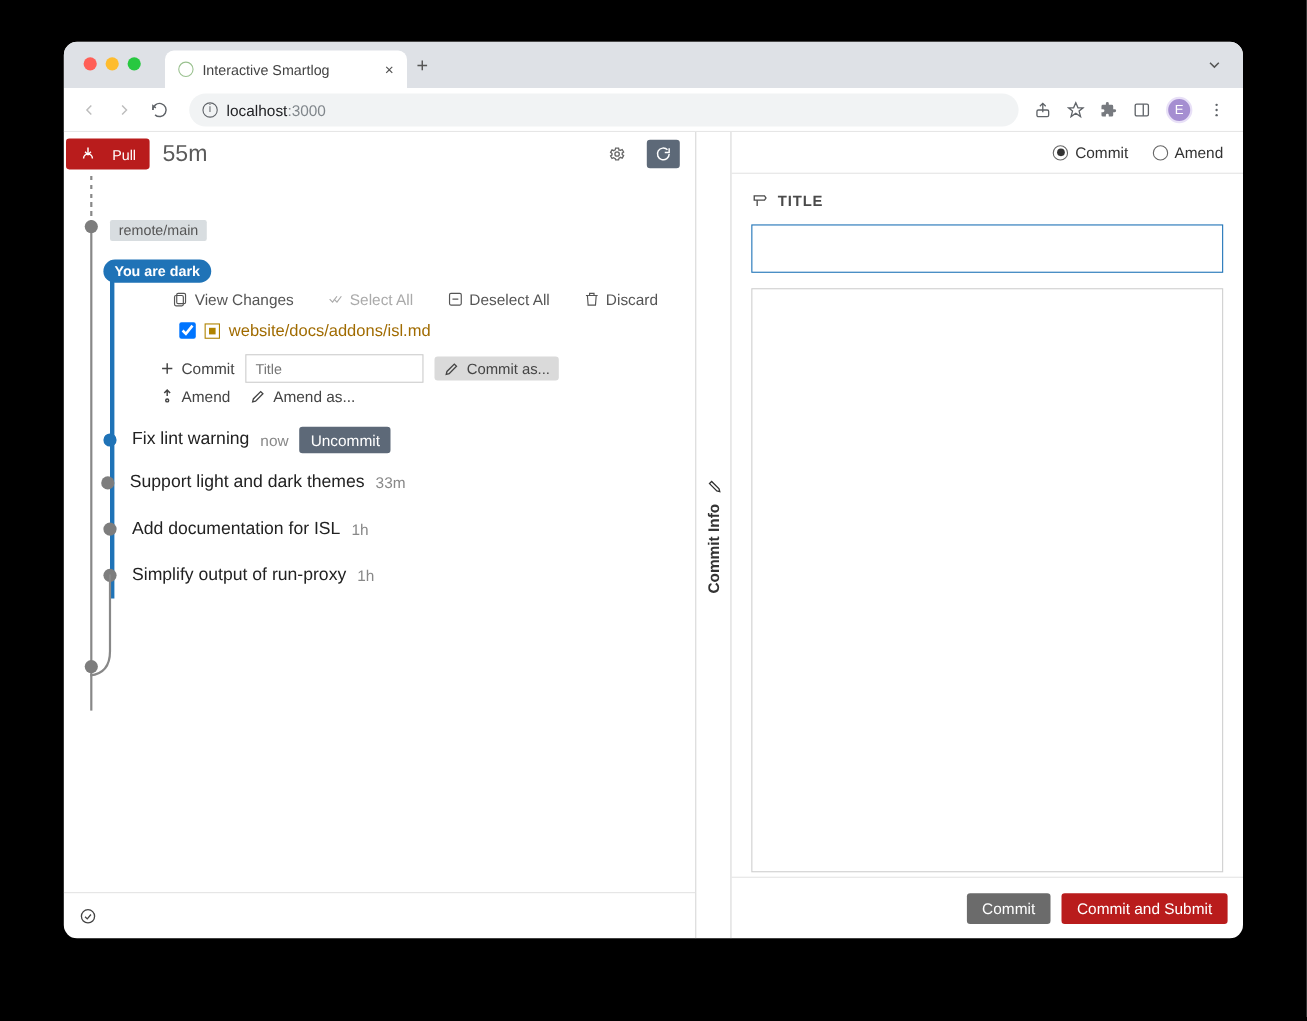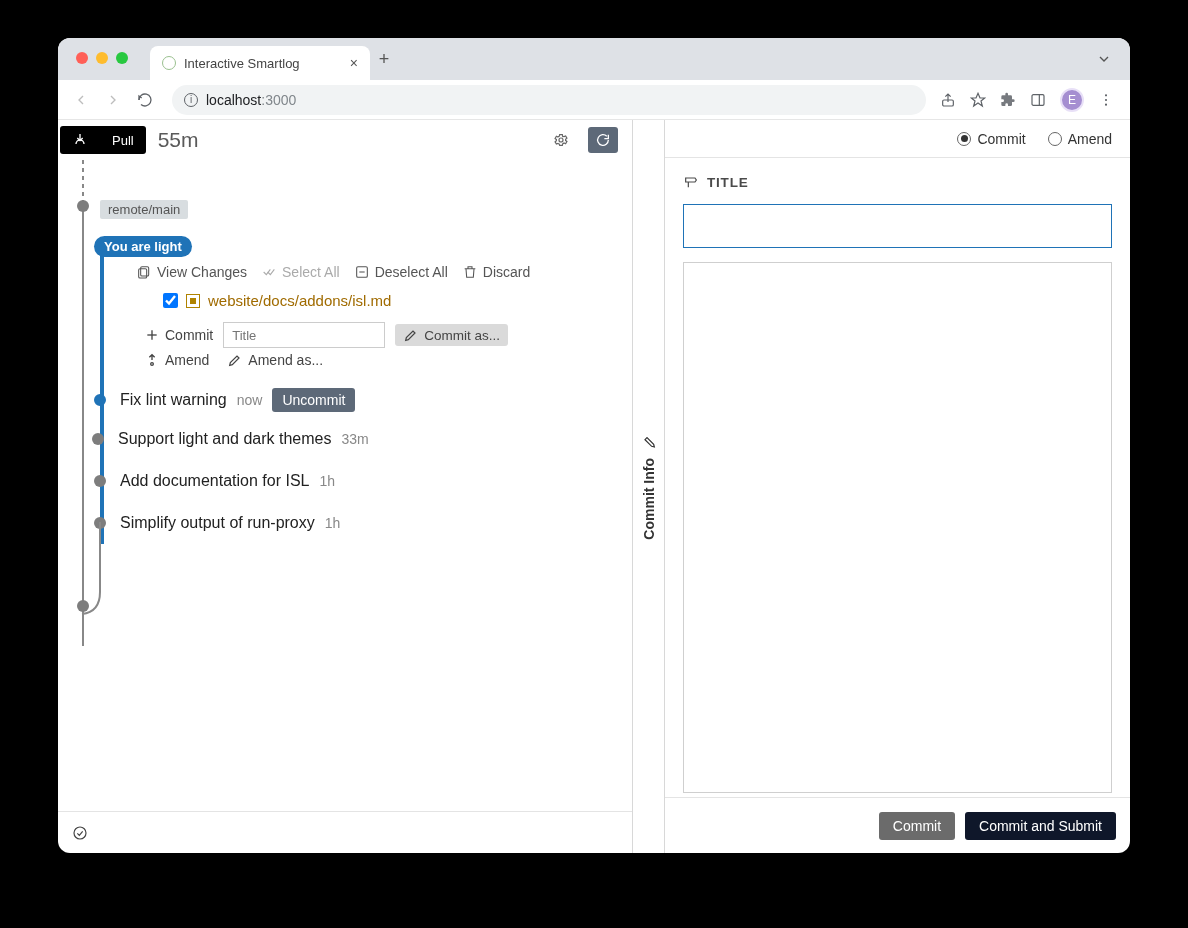--- a/index.html
+++ b/index.html
@@ -95,29 +95,29 @@
   flex-direction:column;
 }
 .toolbar {
   height: 40px;
   display:flex;
   align-items:center;
   padding: 0 14px 0 0;
   gap:12px;
 }
 .pullbtn {
-  background:#000000;
+  background:#b91c1c;
   color:#fff;
   border:0;
   height:28px;
   padding:0 12px;
   border-radius:3px;
   display:inline-flex;
   align-items:center;
-  gap:24px;
+  gap:14px;
   font-size:13px;
   margin-left:2px;
 }
 .time-since { color:#5a5a5a; font-size:21px; }
 .toolbar .spacer{flex:1;}
 .geartool,.refreshtool{ width:30px;height:26px;display:flex;align-items:center;justify-content:center;border-radius:3px;}
 .refreshtool{background:#5d6978;color:#fff;}
 .geartool{color:#666;}
 
 .graph {
@@ -161,22 +161,22 @@
   height:300px;
   background:#1f73b7;
   border-radius:2px 2px 0 0;
 }
 .youpill {
   position:absolute; left:6px; top:0;
   background:#1f73b7; color:#fff; padding:3px 10px; border-radius:12px;
   font-size:13px; font-weight:600;
 }
 .actions {
-  position:absolute; left:48px; top:28px;
-  display:flex; align-items:center; gap:14px; font-size:14px; color:#555;
+  position:absolute; left:68px; top:28px;
+  display:flex; align-items:center; gap:30px; font-size:14px; color:#555;
 }
 .actions .disabled{color:#aaa;}
 .action { display:inline-flex; align-items:center; gap:5px; }
 .fileentry {
   position:absolute; left:56px; top:56px;
   display:flex; align-items:center; gap:8px; font-size:15px;padding-left:19px;
 }
 .fileentry input[type=checkbox]{ width:15px; height:15px; }
 .filestatus { width:14px;height:14px;border:1.5px solid #b08300;display:flex;align-items:center;justify-content:center;}
 .filestatus::after{content:"";width:6px;height:6px;background:#b08300;}
@@ -254,21 +254,21 @@
 }
 .descfield{
   width:100%; flex:1; resize:none; border:1px solid #cfcfcf;
   padding:8px; font-size:14px; min-height:300px;
 }
 .right-footer{
   border-top:1px solid #e4e4e4; height:56px;
   display:flex; align-items:center; justify-content:flex-end; gap:10px; padding:0 14px;
 }
 .btn-grey{background:#6b6b6b;color:#fff;border:0;padding:6px 14px;border-radius:3px;font-size:14px;}
-.btn-blue{background:#0f172a;color:#fff;border:0;padding:6px 14px;border-radius:3px;font-size:14px;}
+.btn-blue{background:#b91c1c;color:#fff;border:0;padding:6px 14px;border-radius:3px;font-size:14px;}
 
 svg{display:block;}
 .icon{width:16px;height:16px;}
 </style>
 </head>
 <body>
 
 <div class="window">
 
   <div class="tabbar">
@@ -379,21 +379,21 @@
         <div class="gline">
           <span class="dashed"></span>
           <span class="solid1"></span>
           <span class="dot" style="top:40px"></span>
           <span class="dot" style="top:440px"></span>
         </div>
         <div class="remote-tag">remote/main</div>
 
         <div class="branch">
           <div class="branchline"></div>
-          <div class="youpill">You are light</div>
+          <div class="youpill">You are dark</div>
 
           <div class="actions">
             <span class="action">
               <svg class="icon" viewBox="0 0 24 24" fill="none" stroke="currentColor" stroke-width="1.6">
                   <rect x="7" y="4" width="12" height="14" rx="2"></rect>
                   <rect x="4" y="7" width="12" height="14" rx="2"></rect>
                 </svg>
               <span>View Changes</span>
             </span>
             <span class="action disabled">

